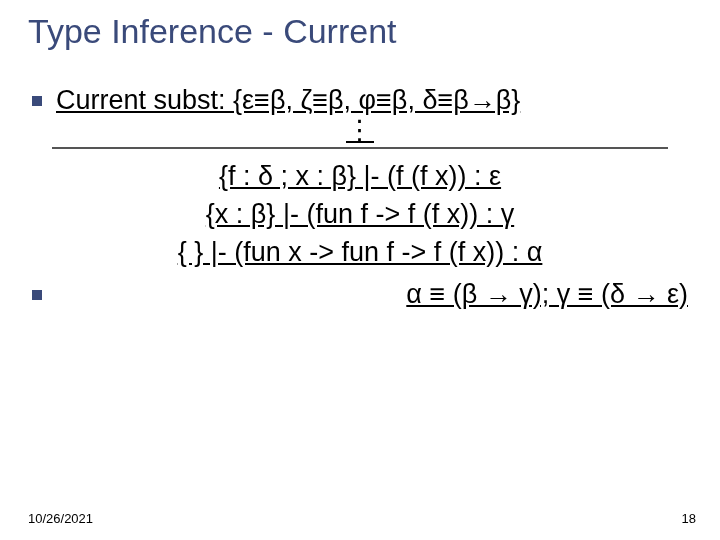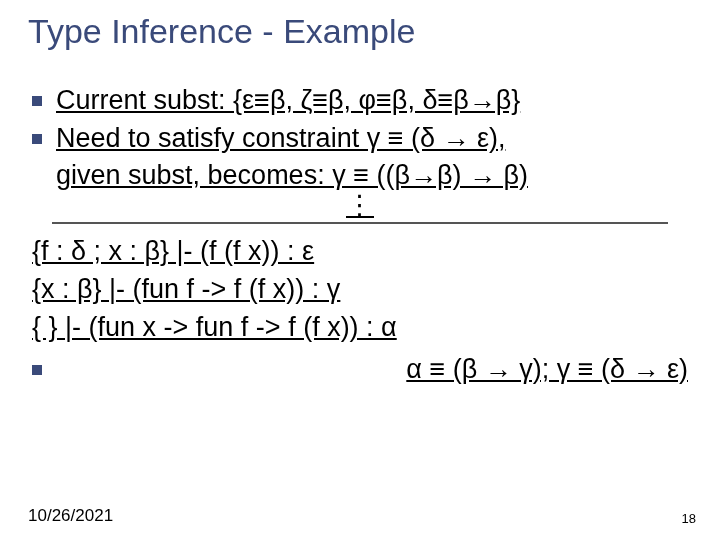--- a/index.html
+++ b/index.html
@@ -57,28 +57,29 @@
     font-size: 27px;
     line-height: 0.9;
     letter-spacing: 1px;
   }
   .rule {
     border: none;
     border-top: 2px solid #555;
     margin: 4px 20px 8px 20px;
   }
   .deriv {
+    text-align: center;
     font-size: 27px;
     line-height: 1.42;
   }
   .footer-date {
     position: absolute;
     bottom: 14px;
     left: 28px;
-    font-size: 17px;
+    font-size: 13px;
     color: #000;
   }
   .footer-page {
     position: absolute;
     bottom: 14px;
     right: 24px;
     font-size: 13px;
     color: #000;
   }
   .constraints {
@@ -86,36 +87,29 @@
     align-items: flex-start;
     margin-top: 4px;
     text-align: right;
   }
 </style>
 </head>
 <body>
 
 <div class="slide">
 
-  <div class="title">Type Inference - Example</div>
+  <div class="title">Type Inference - Current</div>
 
   <div class="body">
 
     <div class="bullet-row">
       <div class="bullet"></div>
       <div class="text">Current subst: {ε≡β, ζ≡β, φ≡β, δ≡β→β}</div>
     </div>
 
-    <div class="bullet-row">
-      <div class="bullet"></div>
-      <div class="text">
-        <span>Need to satisfy constraint γ ≡ (δ → ε),</span><br>
-        <span>given subst, becomes: γ ≡ ((β→β) → β)</span>
-      </div>
-    </div>
 
     <div class="vdots">⋮</div>
 
     <hr class="rule">
 
     <div class="deriv">
       <div>{f : δ ; x : β} |- (f (f x)) : ε</div>
       <div>{x : β} |- (fun f -&gt; f (f x)) : γ</div>
       <div>{ } |- (fun x -&gt; fun f -&gt; f (f x)) : α</div>
     </div>

